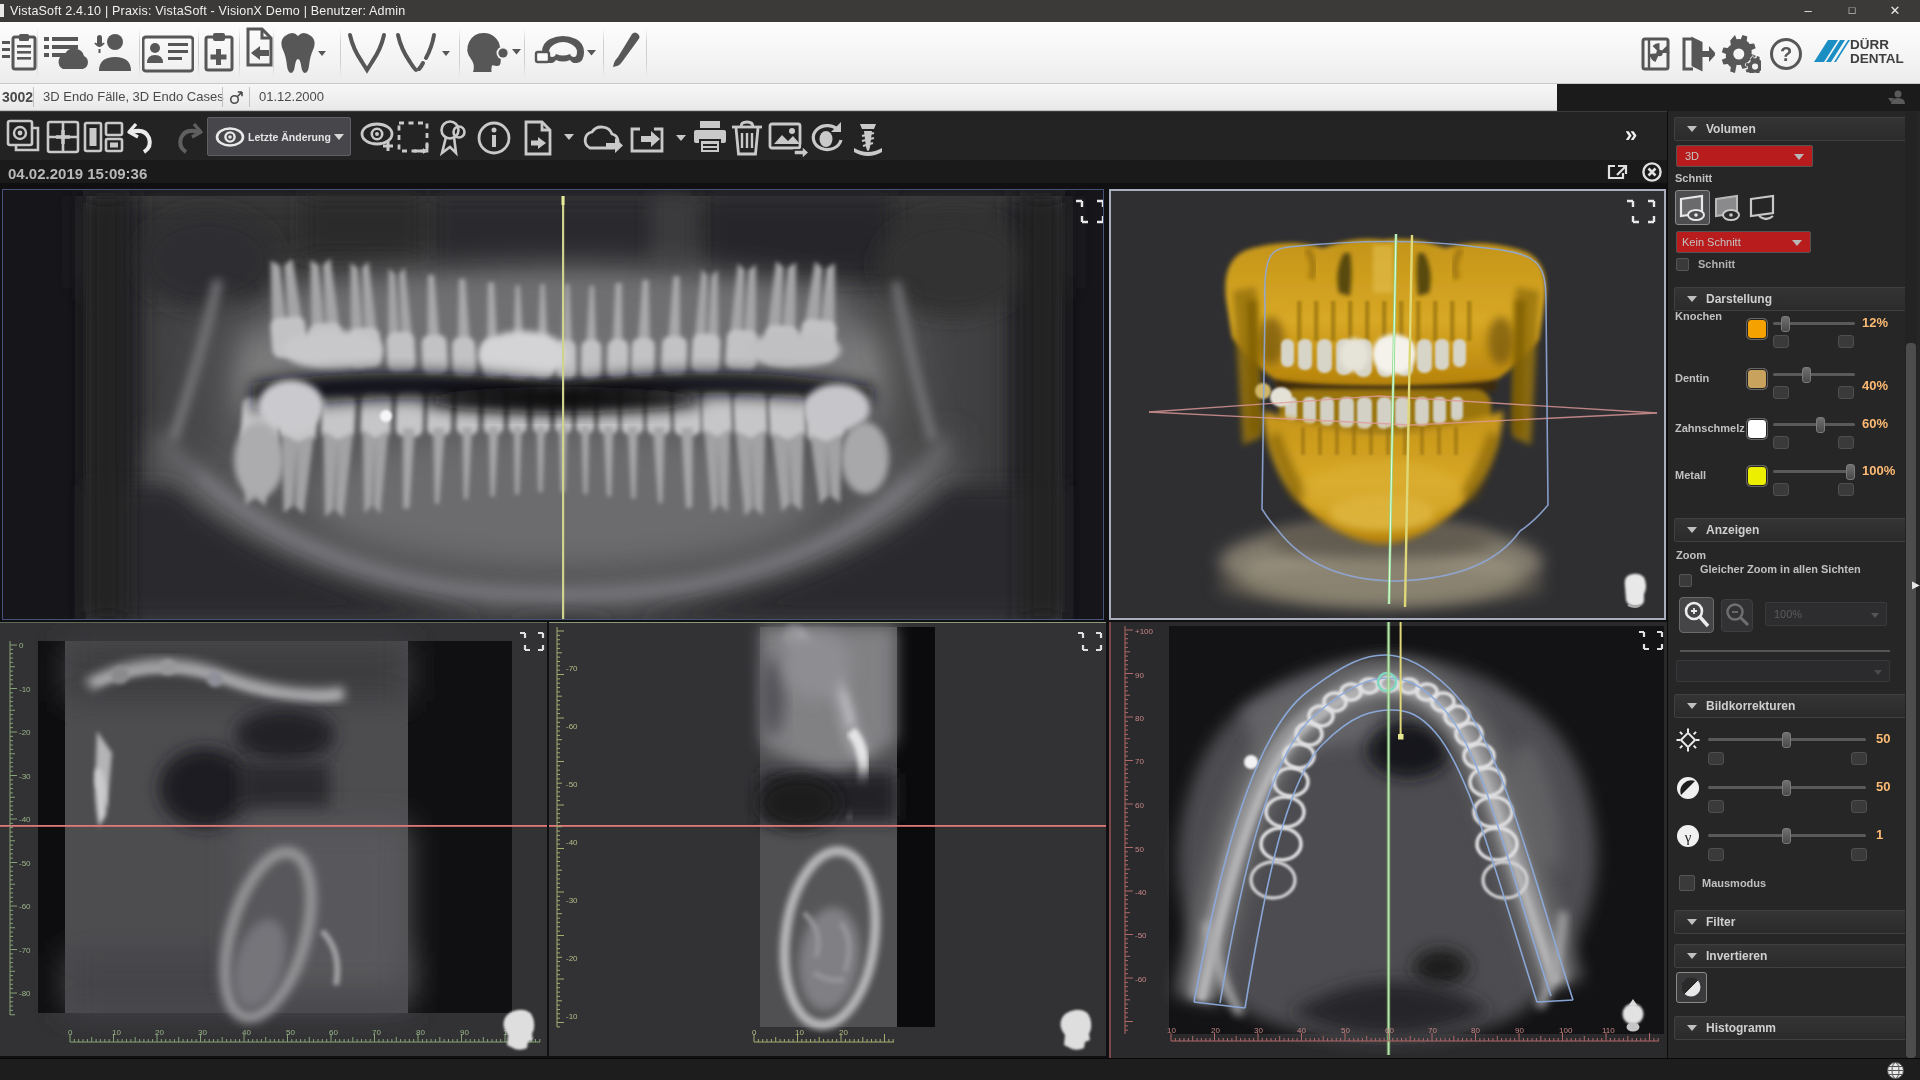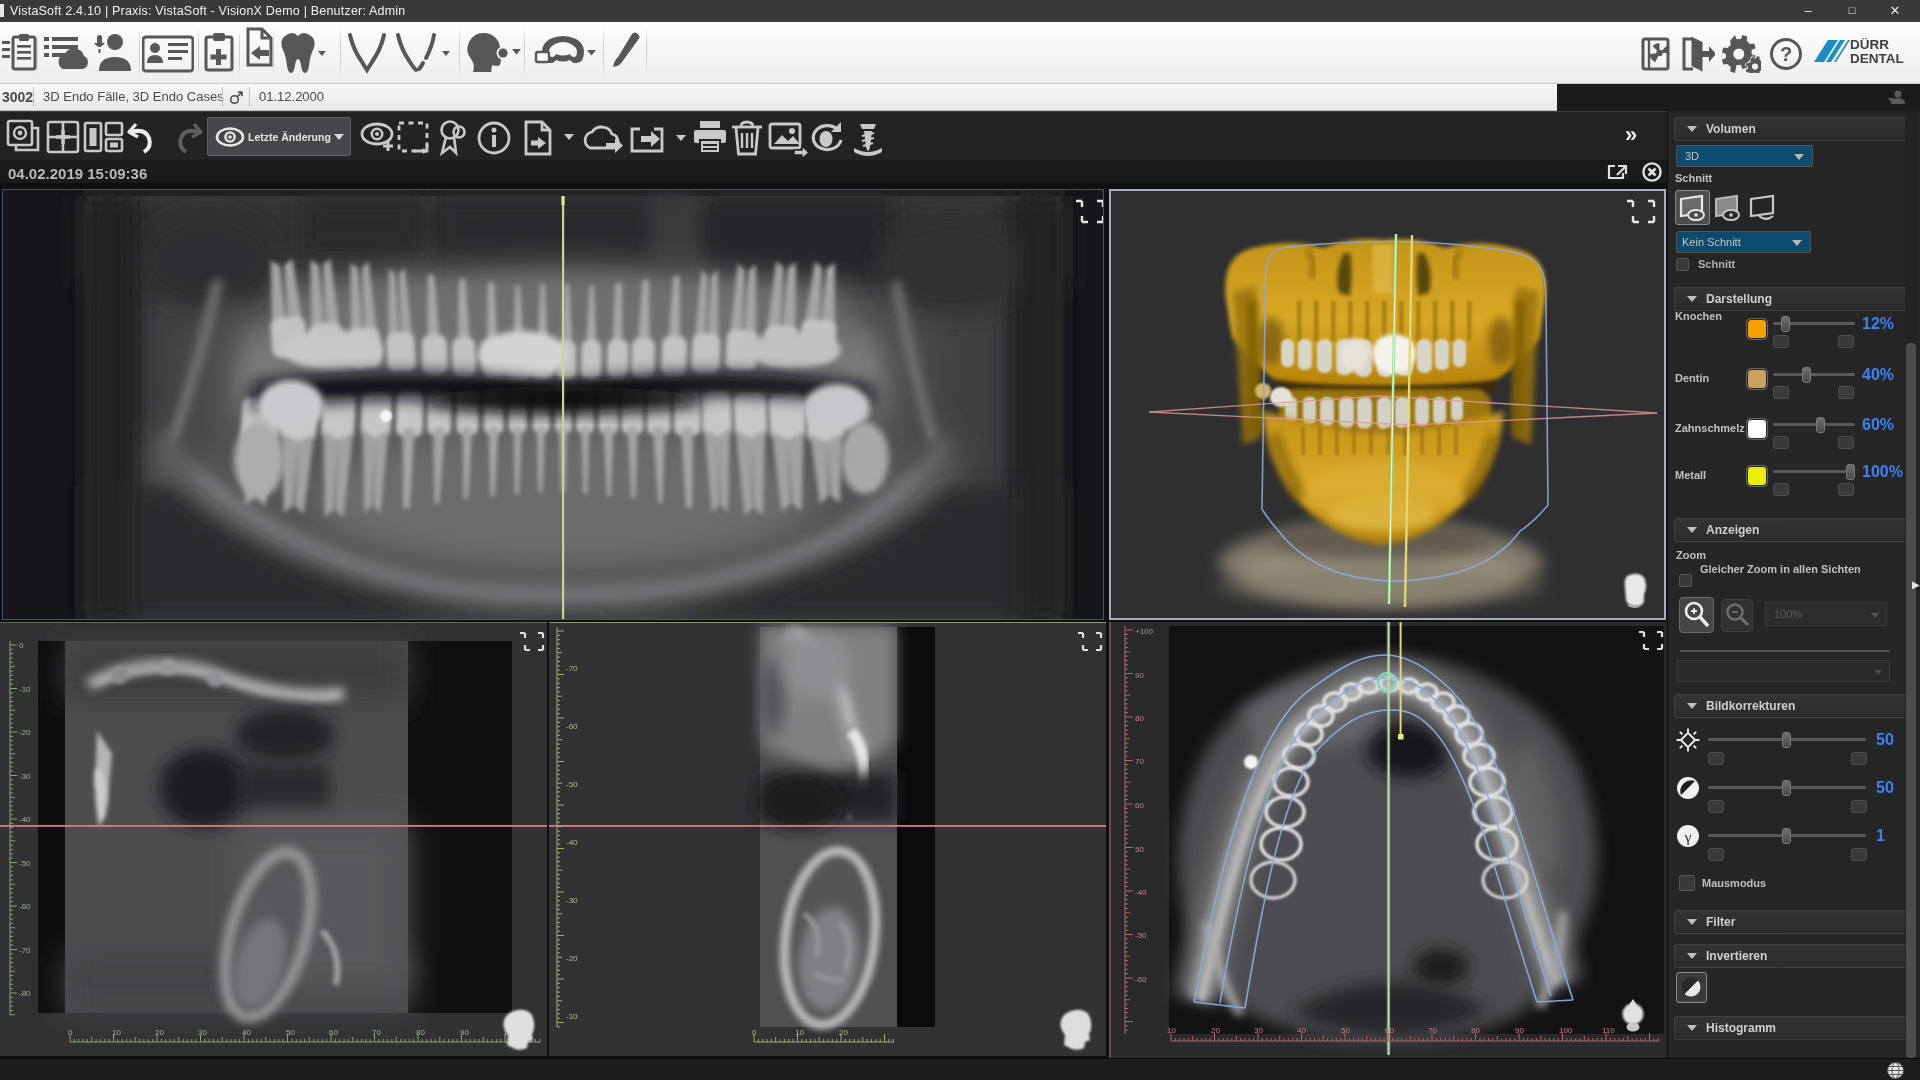--- a/index.html
+++ b/index.html
@@ -14,28 +14,28 @@
 #patientbar span{position:absolute;top:5px}
 .psep{position:absolute;top:3px;width:1px;height:20px;background:#c2c2c2}
 #row2{position:absolute;left:0;top:111px;width:1667px;height:49px;background:#232323;border-top:1px solid #3c3c3c}
 #tsbar{position:absolute;left:0;top:160px;width:1667px;height:23px;background:#1a1a1a;color:#b9b9b9;font-size:15px;font-weight:bold}
 #panels{position:absolute;left:0;top:183px;width:1667px;height:875px;background:#101012}
 #sidebar{position:absolute;left:1667px;top:111px;width:253px;height:947px;background:#262626;border-left:1px solid #0c0c0c;color:#c8c8c8;font-size:12px}
 #statusbar{position:absolute;left:0;top:1058px;width:1920px;height:22px;background:#1d1d1d;border-top:1px solid #090909}
 .shead{position:absolute;left:6px;width:237px;height:24px;background:linear-gradient(#343434,#2b2b2b);border:1px solid #404040;border-radius:2px;color:#cfcfcf;font-weight:bold;font-size:12px}
 .shead .tri{position:absolute;left:12px;top:8px;width:0;height:0;border-left:5px solid transparent;border-right:5px solid transparent;border-top:6px solid #c0c0c0}
 .shead .tx{position:absolute;left:31px;top:4px}
-.sdrop{position:absolute;background:#0c4a6e;border:1px solid #535353;border-radius:2px;color:#c4c4c4;font-size:11px}
+.sdrop{position:absolute;background:#b91c1c;border:1px solid #535353;border-radius:2px;color:#c4c4c4;font-size:11px}
 .sdrop .dtri{position:absolute;right:8px;top:8px;width:0;height:0;border-left:5px solid transparent;border-right:5px solid transparent;border-top:6px solid #b8b8b8}
 .slabel{position:absolute;font-weight:bold;color:#c0c0c0;font-size:11px}
 .scheck{position:absolute;width:13px;height:13px;background:#3a3a3a;border:1px solid #555;border-radius:2px}
 .strack{position:absolute;height:3px;background:#5a5a5a;border-radius:2px}
 .sminibtn{position:absolute;width:16px;height:13px;background:#3a3a3a;border:1px solid #4f4f4f;border-radius:3px}
 .swatch{position:absolute;width:20px;height:20px;border-radius:4px;border:1px solid #222}
-.spct{position:absolute;font-weight:bold;color:#3b82f6;font-size:16px}
+.spct{position:absolute;font-weight:bold;color:#fdba74;font-size:13px}
 </style></head><body>
 <div id="titlebar">
 <div class="abs" style="left:0;top:4px;width:4px;height:13px;background:#e8e8e8"></div>
 <div class="t" style="left:10px;font-size:12.5px">VistaSoft 2.4.10 | Praxis: VistaSoft - VisionX Demo | Benutzer: Admin</div>
 <div class="winbtn" style="left:1791px">–</div>
 <div class="winbtn" style="left:1835px;font-size:11px">□</div>
 <div class="winbtn" style="left:1878px">✕</div>
 </div>
 <div id="toolbar">
     <div class="tbsep" style="left:37px"></div>
@@ -1455,21 +1455,21 @@
     <div class="swatch" style="left:79px;top:208px;background:#f5a201;box-shadow:0 0 0 1px #666"></div>
     <div class="strack" style="left:105px;top:211px;width:82px"></div>
     <div class="abs" style="left:113px;top:205px;width:9px;height:16px;background:linear-gradient(#707070,#4a4a4a);border:1px solid #7a7a7a;border-radius:3px"></div>
     <div class="spct" style="left:194px;top:204px">12%</div>
     <div class="sminibtn" style="left:105px;top:224px"></div>
     <div class="sminibtn" style="left:170px;top:224px"></div>
     <div class="slabel" style="left:7px;top:261px">Dentin</div>
     <div class="swatch" style="left:79px;top:258px;background:#c9a25e;box-shadow:0 0 0 1px #666"></div>
     <div class="strack" style="left:105px;top:262px;width:82px"></div>
     <div class="abs" style="left:134px;top:256px;width:9px;height:16px;background:linear-gradient(#707070,#4a4a4a);border:1px solid #7a7a7a;border-radius:3px"></div>
-    <div class="spct" style="left:194px;top:255px">40%</div>
+    <div class="spct" style="left:194px;top:267px">40%</div>
     <div class="sminibtn" style="left:105px;top:275px"></div>
     <div class="sminibtn" style="left:170px;top:275px"></div>
     <div class="slabel" style="left:7px;top:311px">Zahnschmelz</div>
     <div class="swatch" style="left:79px;top:308px;background:#ffffff;box-shadow:0 0 0 1px #666"></div>
     <div class="strack" style="left:105px;top:312px;width:82px"></div>
     <div class="abs" style="left:148px;top:306px;width:9px;height:16px;background:linear-gradient(#707070,#4a4a4a);border:1px solid #7a7a7a;border-radius:3px"></div>
     <div class="spct" style="left:194px;top:305px">60%</div>
     <div class="sminibtn" style="left:105px;top:325px"></div>
     <div class="sminibtn" style="left:170px;top:325px"></div>
     <div class="slabel" style="left:7px;top:358px">Metall</div>

